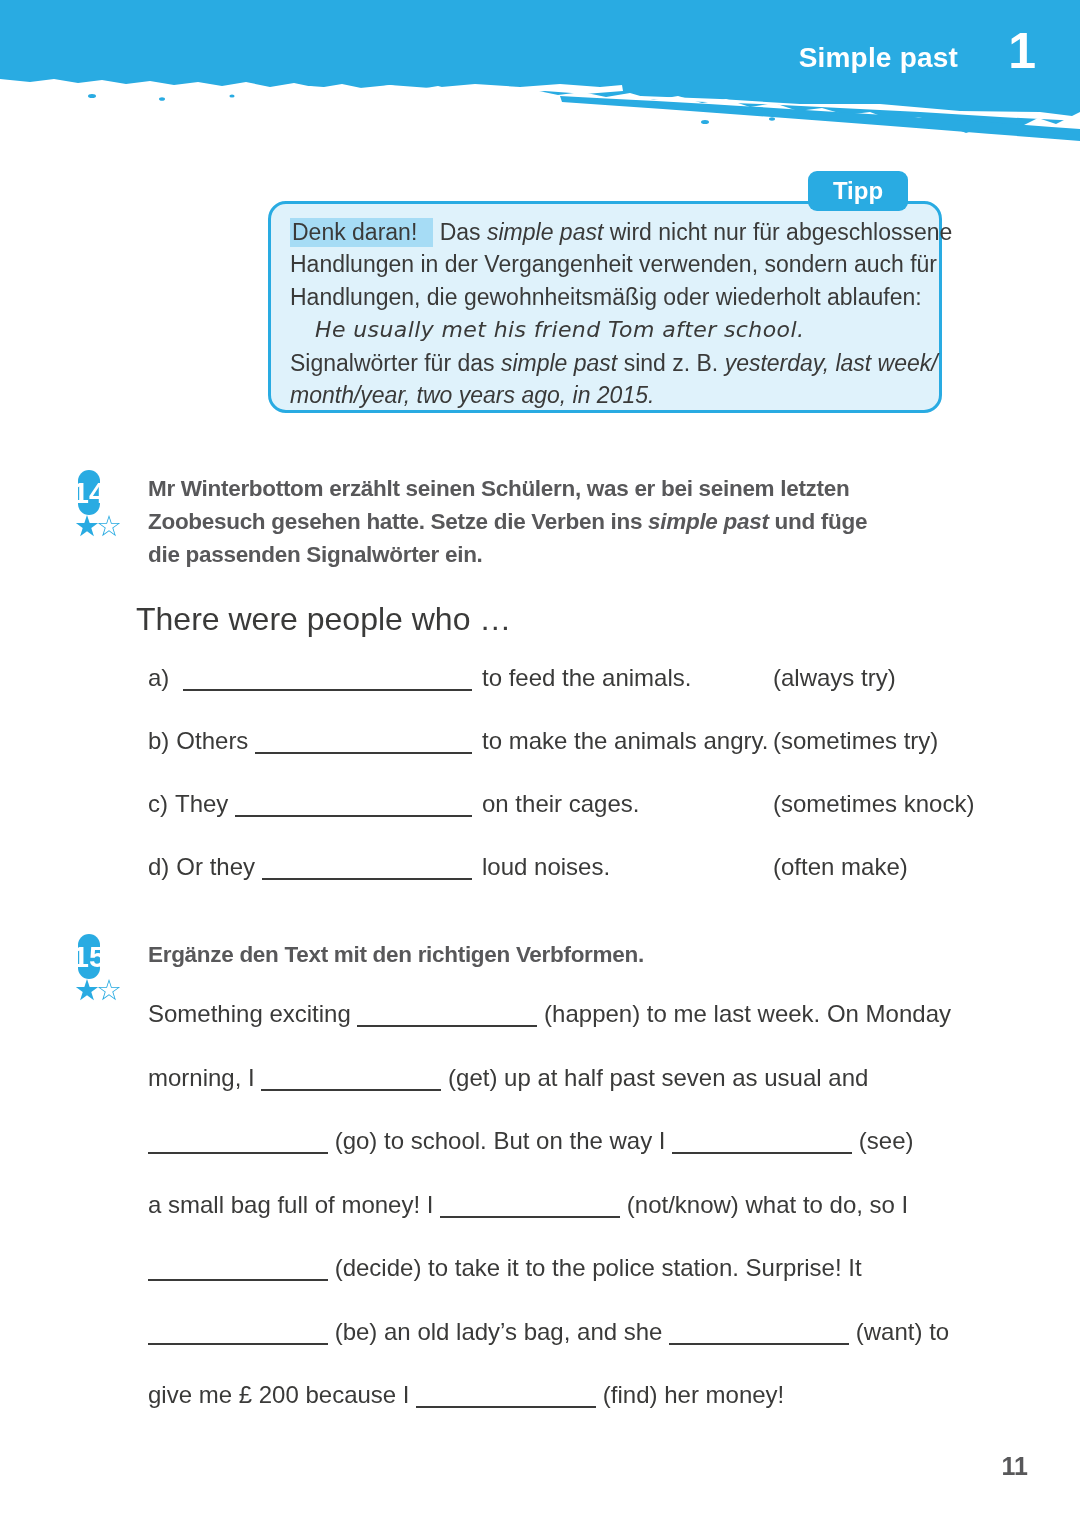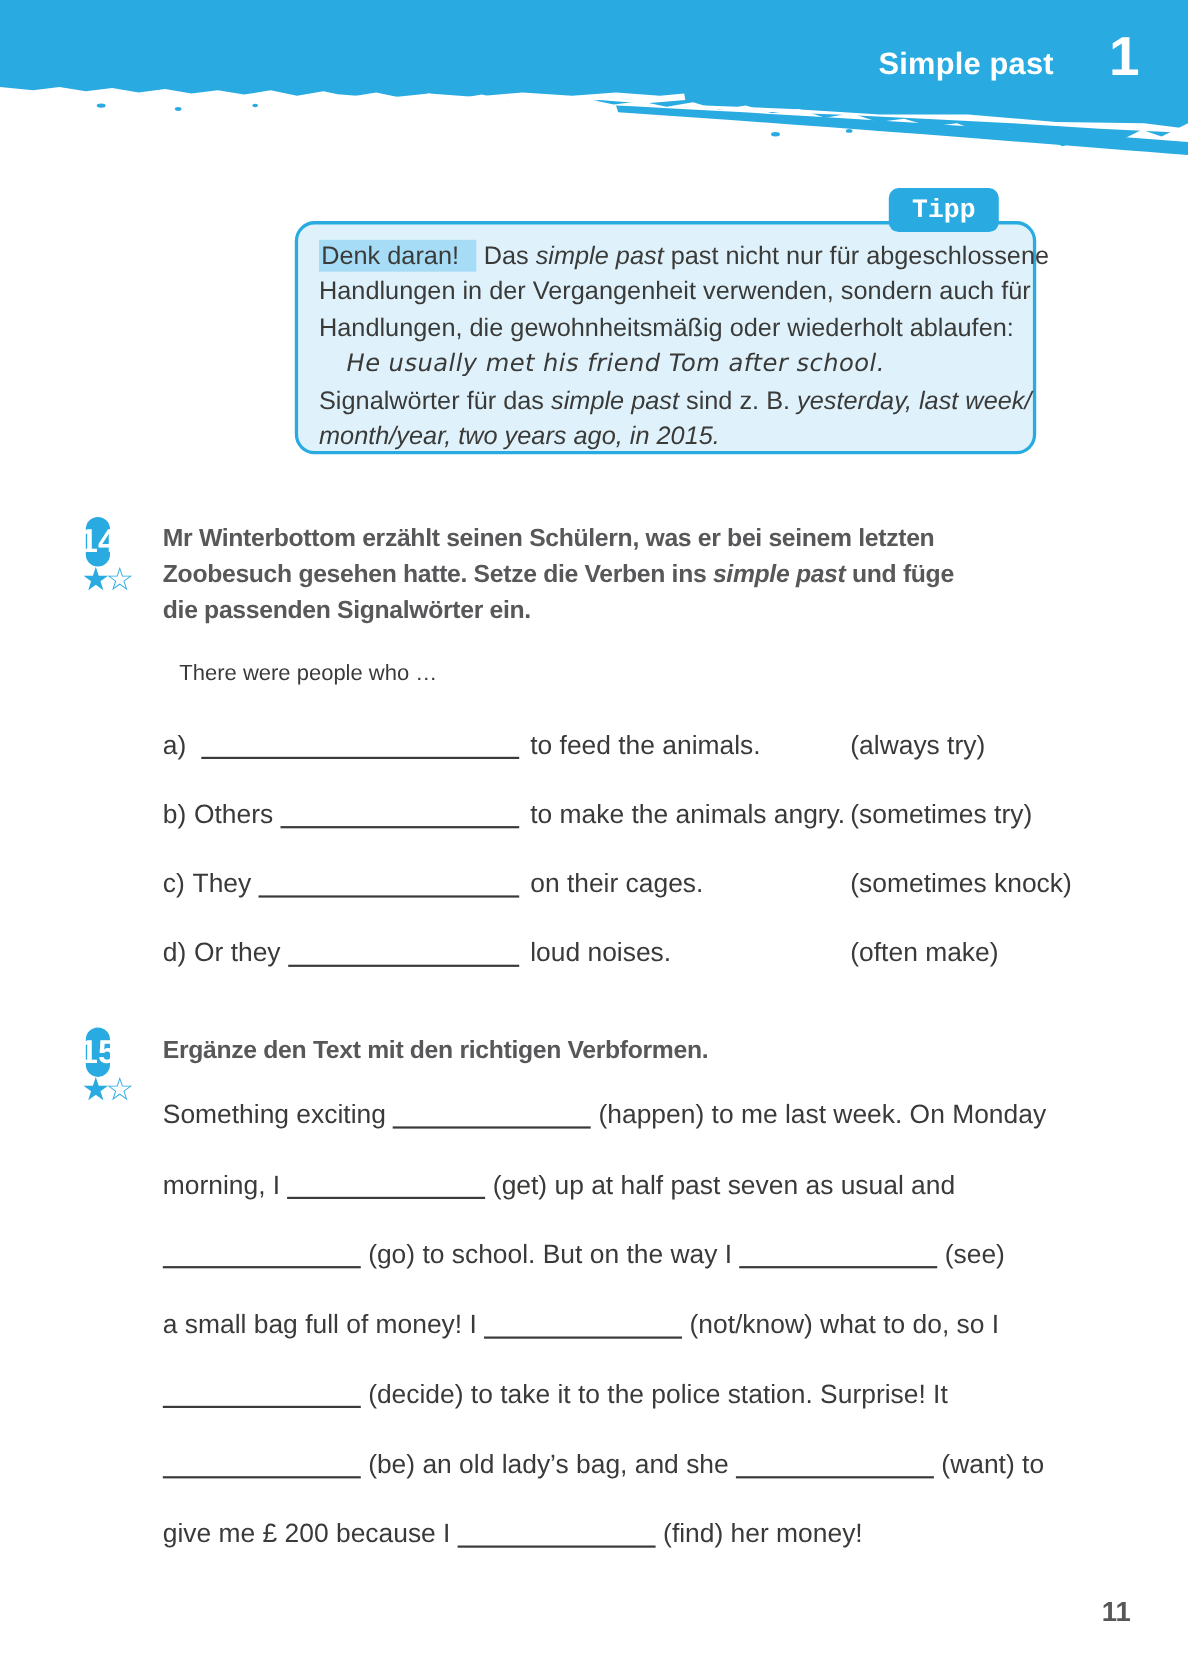--- a/index.html
+++ b/index.html
@@ -19,21 +19,21 @@
   .banner-svg{position:absolute;left:0;top:0;width:1080px;height:150px;}
   .header-title{
     position:absolute;top:42px;right:122px;color:#fff;font-weight:bold;font-size:28px;letter-spacing:.2px;
   }
   .header-num{
     position:absolute;top:22px;right:44px;color:#fff;font-weight:bold;font-size:50px;
   }
   
   .tip-tab{
     position:absolute;left:808px;top:171px;width:100px;height:40px;background:var(--accent-blue);
-    border-radius:9px;color:#fff;font-weight:bold;font-size:24px;display:flex;align-items:center;justify-content:center;z-index:2;font-family:Liberation Mono, monospace;
+    border-radius:9px;color:#fff;font-weight:bold;font-size:24px;display:flex;align-items:center;justify-content:center;z-index:2;
   }
   .tipbox{
     position:absolute;left:268px;top:201px;width:674px;height:212px;background:var(--tip-background);
     border:3px solid var(--accent-blue);border-radius:18px;padding:12px 14px 0 19px;z-index:1;
   }
   .tip-line{font-size:23px;line-height:32.4px;white-space:nowrap;}
   .seg-n{font-style:normal;}
   .seg-i{font-style:italic;}
   .seg-hl{background:var(--highlight-blue);padding:1px 16px 2px 2px;}
   .seg-hw{font-family:"DejaVu Sans",sans-serif;font-style:italic;font-size:22px;letter-spacing:.4px;margin-left:25px;}
@@ -41,21 +41,21 @@
   .badge{
     position:absolute;left:78px;width:22px;height:45px;background:var(--accent-blue);border-radius:11px;
     color:#fff;font-weight:bold;font-size:30px;display:flex;align-items:center;justify-content:center;
   }
   .stars{position:absolute;left:74px;font-size:29px;color:var(--accent-blue);letter-spacing:-4px;font-family:"DejaVu Sans",sans-serif;}
   .instr{
     position:absolute;left:148px;width:760px;font-weight:bold;color:var(--heading-gray);
     font-size:22.5px;line-height:33px;letter-spacing:-.3px;
   }
   .instr .seg-i{font-style:italic;}
-  .intro{position:absolute;left:163px;font-size:20px;color:var(--text-dark);}
+  .intro{position:absolute;left:136px;font-size:32px;color:var(--text-dark);}
   
   .items{position:absolute;left:148px;top:664px;width:880px;font-size:24px;}
   .item-row{position:relative;display:flex;align-items:baseline;height:30px;margin-bottom:33px;}
   .item-left{display:flex;align-items:baseline;width:324px;flex:0 0 324px;gap:7px;}
   .item-blank{flex:1;height:0;border-bottom:2.5px solid var(--text-dark);transform:translateY(5px);}
   .item-post{margin-left:10px;white-space:nowrap;}
   .item-hint{position:absolute;left:625px;white-space:nowrap;}
   
   .para{position:absolute;left:148px;top:999px;width:880px;font-size:24px;}
   .p-line{height:30px;line-height:30px;margin-bottom:33.5px;white-space:nowrap;}
@@ -83,21 +83,21 @@
     <ellipse cx="162" cy="99" rx="3" ry="1.8" fill="#29abe2"></ellipse>
     <ellipse cx="232" cy="96" rx="2.6" ry="1.6" fill="#29abe2"></ellipse>
     <ellipse cx="705" cy="122" rx="4" ry="2" fill="#29abe2"></ellipse>
     <ellipse cx="772" cy="119" rx="3" ry="1.7" fill="#29abe2"></ellipse>
   </svg>
   <span class="header-title">Simple past</span>
   <span class="header-num">1</span>
 
   <div class="tip-tab">Tipp</div>
   <div class="tipbox">
-    <div class="tip-line"><span class="seg seg-hl">Denk daran!</span><span class="seg seg-n"> Das </span><span class="seg seg-i">simple past</span><span class="seg seg-n"> past nicht nur für abgeschlossene</span></div>
+    <div class="tip-line"><span class="seg seg-hl">Denk daran!</span><span class="seg seg-n"> Das </span><span class="seg seg-i">simple past</span><span class="seg seg-n"> wird nicht nur für abgeschlossene</span></div>
     <div class="tip-line"><span class="seg seg-n">Handlungen in der Vergangenheit verwenden, sondern auch für</span></div>
     <div class="tip-line"><span class="seg seg-n">Handlungen, die gewohnheitsmäßig oder wiederholt ablaufen:</span></div>
     <div class="tip-line"><span class="seg seg-hw">He usually met his friend Tom after school.</span></div>
     <div class="tip-line"><span class="seg seg-n">Signalwörter für das </span><span class="seg seg-i">simple past</span><span class="seg seg-n"> sind z. B. </span><span class="seg seg-i">yesterday, last week/</span></div>
     <div class="tip-line"><span class="seg seg-i">month/year, two years ago, in 2015.</span></div>
   </div>
 
   <div class="badge" style="top:470px;">14</div>
   <div class="stars" style="top:509px;"><span>★</span><span>☆</span></div>
   <div class="instr" style="top:472px;">

